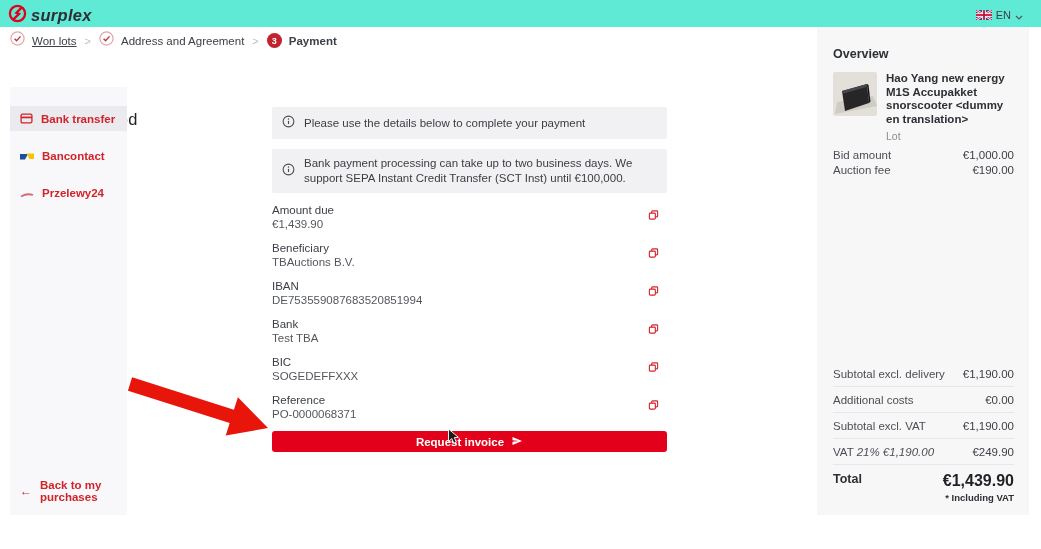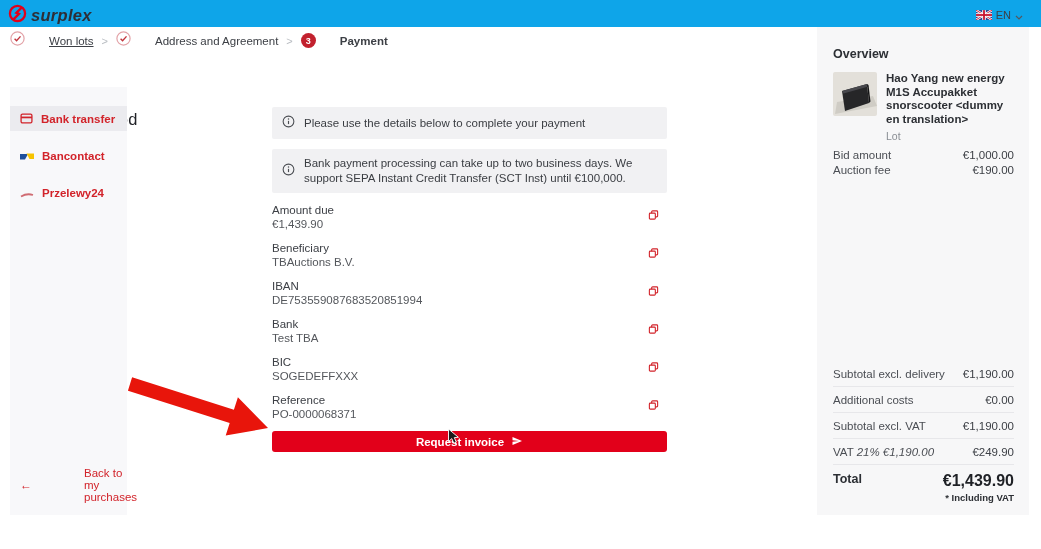--- a/index.html
+++ b/index.html
@@ -1,46 +1,46 @@
 <!DOCTYPE html>
 <html><head>
 <meta charset="utf-8">
 <style>
   * { margin:0; padding:0; box-sizing:border-box; }
   body { font-family:"Liberation Sans", sans-serif; background:#fff; }
   .screen { position:relative; width:1041px; height:549px; background:#fff; overflow:hidden; }
 
   
-  .header { position:absolute; left:0; top:0; width:100%; height:27px; background:#0ea5e9; }
+  .header { position:absolute; left:0; top:0; width:100%; height:27px; background:#5eead4; }
   .brand { position:absolute; left:8px; top:4px; display:flex; align-items:center; gap:4px; }
   .brand-name { font-size:16.5px; font-weight:800; letter-spacing:.3px; color:#2e2e36; font-style:italic; }
   .lang { position:absolute; right:18px; top:6px; display:flex; align-items:center; gap:4px; cursor:pointer; }
   .lang-code { font-size:11px; color:#3d4046; }
 
   
   .breadcrumb { position:absolute; left:10px; top:31px; display:flex; align-items:center; gap:8px; }
-  .crumb { display:flex; align-items:center; gap:24px; }
+  .crumb { display:flex; align-items:center; gap:7px; }
   .crumb-label { font-size:11.5px; color:#3d4046; }
   .crumb-label.link { text-decoration:underline; cursor:pointer; }
   .crumb-label.current { font-weight:700; }
   .crumb-sep { font-size:11px; color:#b9bdc2; }
   .step-badge { width:15px; height:15px; border-radius:50%; background:#c2212e; color:#fff; font-size:9px;
                 font-weight:700; display:flex; align-items:center; justify-content:center; }
 
   
   .page-title { position:absolute; left:10px; top:62px; font-size:16.5px; font-weight:400; color:#1f2126; letter-spacing:.2px;margin-top:48px; }
 
   
   .pm-panel { position:absolute; left:10px; top:87px; width:117px; height:428px; background:#f8f8fa; padding-top:19px; }
   .pm-item { display:flex; align-items:center; gap:8px; height:25px; padding-left:10px; margin-bottom:12px; cursor:pointer; }
   .pm-item.selected { background:#ebebef; }
   .pm-label { font-size:11.5px; font-weight:600; color:#d2232a; }
   .back-link { position:absolute; left:10px; bottom:12px; display:flex; align-items:center; gap:8px; cursor:pointer; }
   .back-arrow { color:#d2232a; font-size:12px; }
-  .back-label { font-size:11.5px; font-weight:400; color:#d2232a;margin-left:44px; }
+  .back-label { font-size:11.5px; font-weight:700; color:#d2232a; }
 
   
   .main { position:absolute; left:272px; top:107px; width:395px; }
   .notice { background:#f1f1f3; border-radius:2px; display:flex; gap:9px; padding:7px 10px; margin-bottom:10px;
             font-size:11.5px; color:#3a3d42; line-height:15px; align-items:center; }
   .notice .ni { flex:0 0 auto; margin-top:1px; }
   .detail-row { display:flex; align-items:center; justify-content:space-between; min-height:27px; margin-bottom:11px; }
   .detail-label { font-size:11.5px; color:#3d4046; }
   .detail-value { font-size:11.5px; color:#54575c; margin-top:2px; }
   .copy-btn { background:none; border:none; cursor:pointer; padding:2px; margin-right:6px; }

